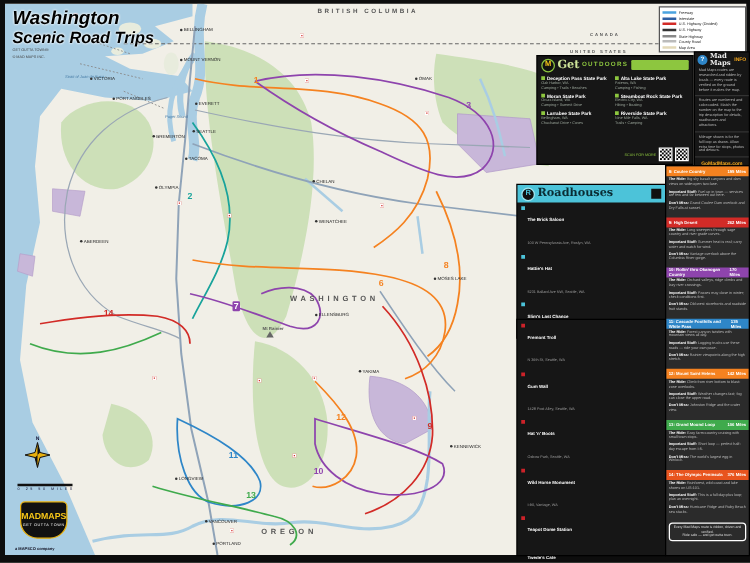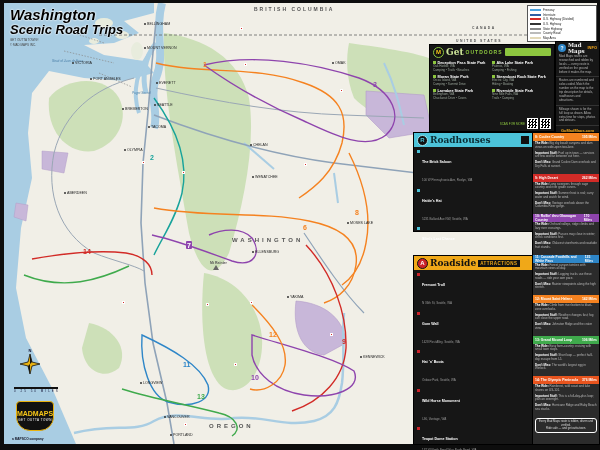--- a/index.html
+++ b/index.html
@@ -444,21 +444,21 @@
         <div class="ic">t</div>
         <div class="ic">@</div>
       </div>
     <div class="qr-row">
       <div class="cap">SCAN TO FIND MAPS FOR YOUR NEXT ADVENTURE</div>
       <div class="qr" style="width:16px;height:16px;flex:0 0 16px;"></div>
     </div>
     <div class="fine">© MAD MAPS INC. ALL RIGHTS RESERVED. REPRODUCTION OF THIS MAP IN WHOLE OR IN PART IS PROHIBITED.</div>
   </div>
 
-  <div class="panel" style="left:414px;top:133px;width:118px;height:98px;">
+  <div class="panel" style="left:414px;top:148px;width:118px;height:122px;">
     <div class="phead" style="background:#4cc3d9;">
       <div class="circle-logo" style="background:#111;border:1.5px solid #9fe7f2;color:#4cc3d9;">R</div>
       <span class="script" style="font-size:9px;color:#0a2c33;">Roadhouses</span>
       <div style="margin-left:auto;width:8px;height:8px;background:#111;"></div>
     </div>
     <div class="rlist">
 
         <div class="r-item">
           <span class="bullet" style="background:#4cc3d9;"></span>
           <span>
@@ -520,25 +520,20 @@
           <span>
             <span class="nm">Twede's Cafe</span><br>
             <span class="ad">137 W North Bend Way, North Bend, WA</span>
           </span>
         </div>
 
       </div>
   </div>
 
   <div class="panel" style="left:414px;top:256px;width:118px;height:188px;">
-    <div class="phead" style="background:#f0a818;">
-      <div class="circle-logo" style="background:#cc2229;border:1.5px solid #111;color:#fff;">A</div>
-      <span class="script" style="font-size:9px;color:#111;">Roadside</span>
-      <span class="chip">ATTRACTIONS</span>
-    </div>
     <div class="rlist">
 
         <div class="r-item">
           <span class="bullet" style="background:#cc2229;"></span>
           <span>
             <span class="nm">Fremont Troll</span><br>
             <span class="ad">N 36th St, Seattle, WA</span>
           </span>
         </div>
 

